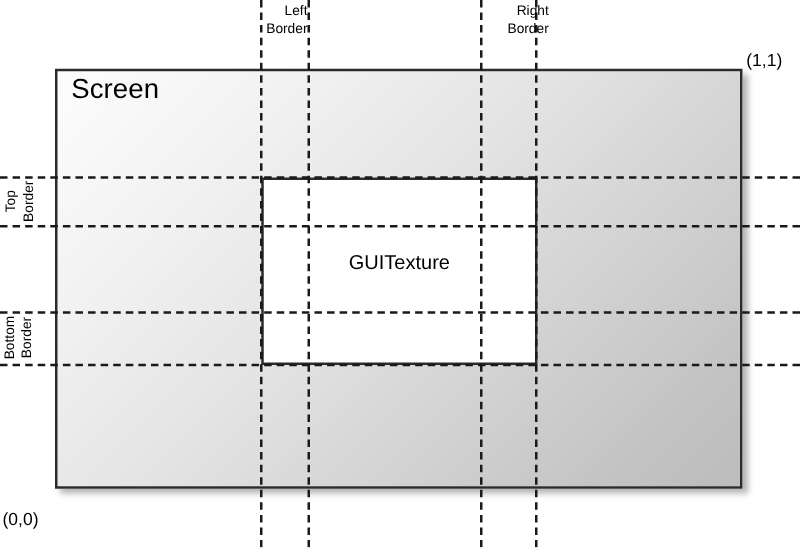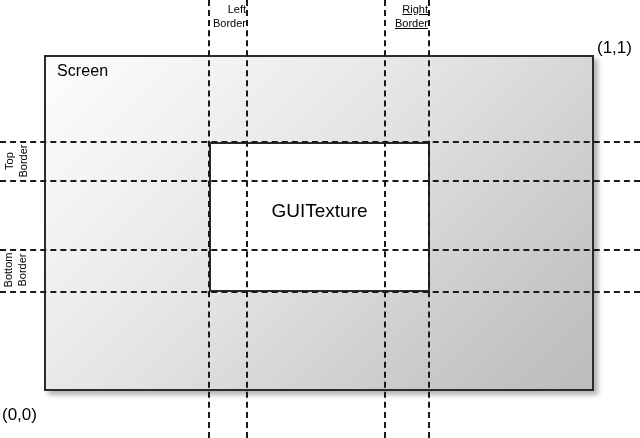--- a/index.html
+++ b/index.html
@@ -38,21 +38,21 @@
                 #d2d2d2 68%,
                 #c3c3c3 88%,
                 #bcbcbc 100%);
     box-shadow: 4px 4px 5px rgba(0,0,0,0.30);
   }
 
   .screen-label {
     position: absolute;
     left: 57px;
     top: 60px;
-    font-size: 16px;
+    font-size: 22px;
     line-height: 22px;
     letter-spacing: 0.1px;
     white-space: nowrap;
   }
 
   
   .texture-rect {
     position: absolute;
     left: 209px;
     top: 142px;
@@ -62,21 +62,21 @@
     border: 2px solid #2b2b2b;
     background: #ffffff;
   }
 
   .texture-label {
     position: absolute;
     left: 209px;
     top: 200px;
     width: 221px;
     text-align: center;
-    font-size: 19px;
+    font-size: 16px;
     line-height: 22px;
     white-space: nowrap;
   }
 
   
   .vline {
     position: absolute;
     top: 0;
     width: 0;
     height: 438px;
@@ -107,21 +107,21 @@
 
   .edge-label.vertical {
     transform-origin: 0 0;
     transform: rotate(-90deg);
     text-align: center;
   }
 
   
   .coord {
     position: absolute;
-    font-size: 17px;
+    font-size: 14px;
     line-height: 20px;
     white-space: nowrap;
   }
   .coord-topright { left: 597px; top: 38px; }
   .coord-bottomleft { left: 2px; top: 405px; }
 </style>
 </head>
 <body>
 
 <div id="stage">
@@ -140,21 +140,21 @@
   <div class="hline" style="top:141px;"></div>
   <div class="hline" style="top:180px;"></div>
   <div class="hline" style="top:249px;"></div>
   <div class="hline" style="top:291px;"></div>
 
   <div class="edge-label two-line" style="left:210px; top:2px; width:36px;">
     <span class="ln">Left</span>
     <span class="ln">Border</span>
   </div>
 
-  <div class="edge-label two-line" style="left:386px; top:2px; width:42px;text-decoration:underline;">
+  <div class="edge-label two-line" style="left:397px; top:2px; width:42px;">
     <span class="ln">Right</span>
     <span class="ln">Border</span>
   </div>
 
   <div class="edge-label two-line vertical" style="left:2px; top:180px; width:38px;">
     <span class="ln">Top</span>
     <span class="ln">Border</span>
   </div>
 
   <div class="edge-label two-line vertical" style="left:1px; top:291px; width:42px;">

